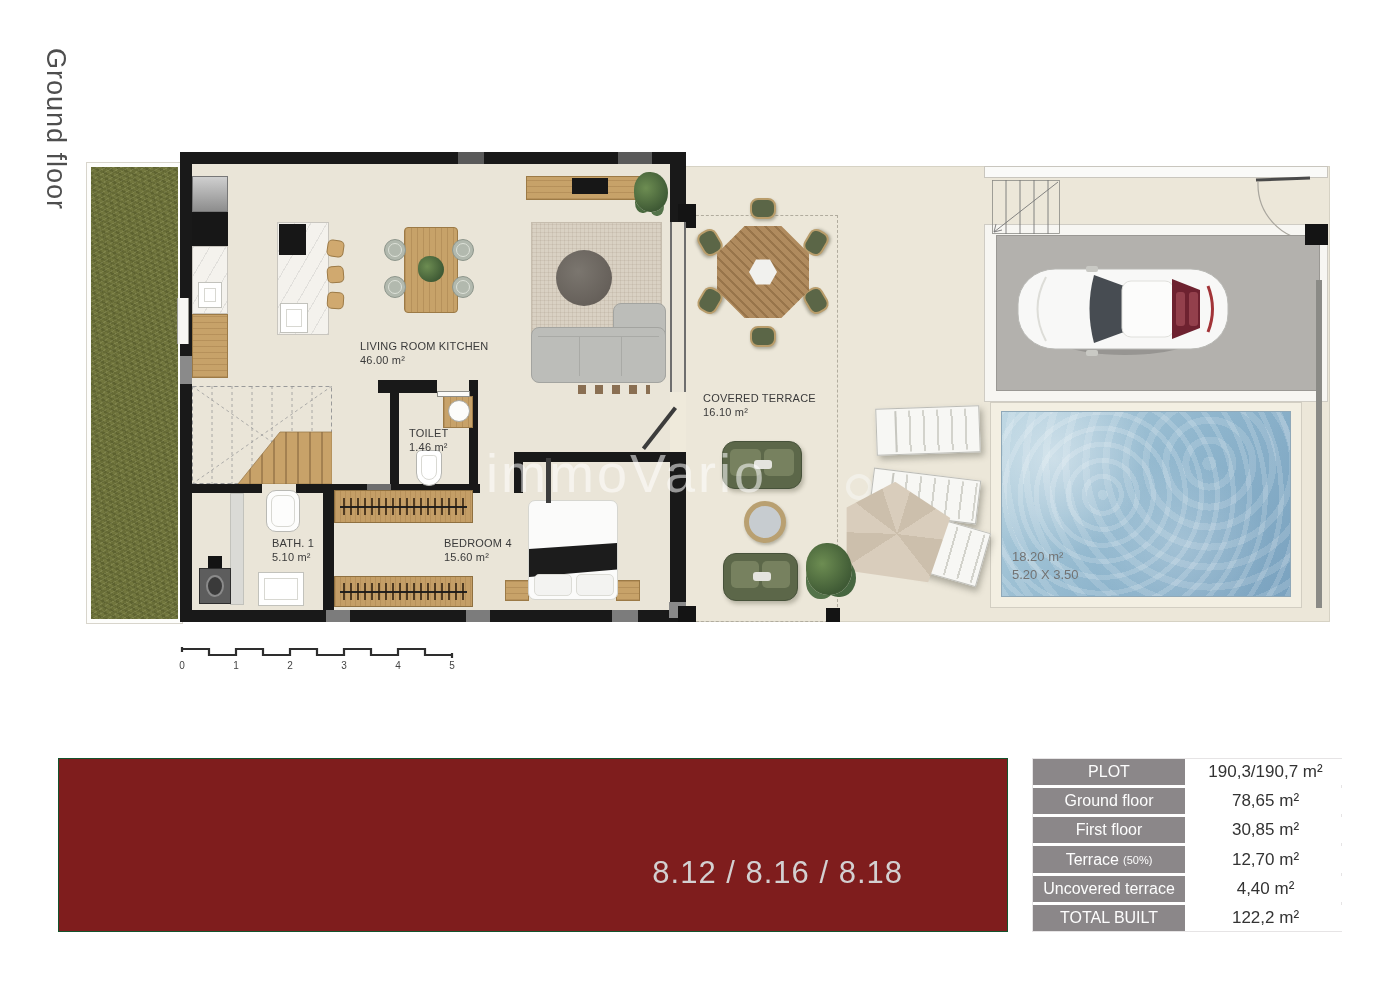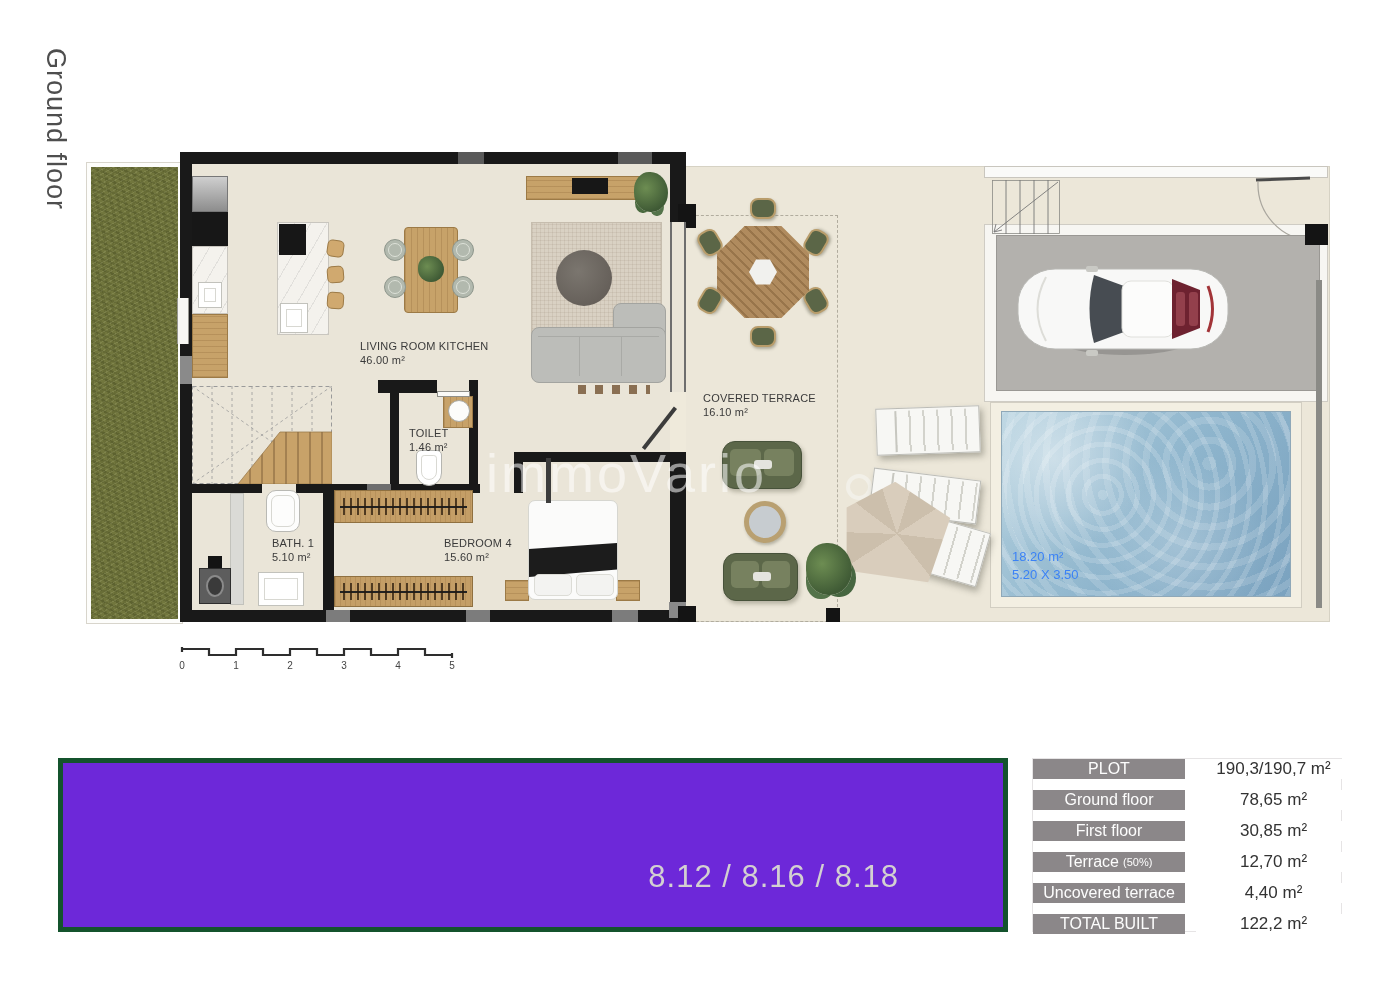--- a/index.html
+++ b/index.html
@@ -93,42 +93,42 @@
   .drive-surround{background:#f7f6f2;border:1px solid #cfccc4;z-index:2}
   .driveway{background:#b3b1ad;border:1px solid #9a9894;z-index:3}
   .white-band{background:#fafaf8;border:1px solid #c9c6be;z-index:3}
   .pool-deck{background:#f3efe2;border:1px solid #d2cec2;z-index:2}
   .pool-water{z-index:3;border:1px solid #8fa8b8;background:
     radial-gradient(circle at 18% 25%, rgba(255,255,255,.45), rgba(255,255,255,0) 35%),
     radial-gradient(circle at 62% 72%, rgba(255,255,255,.22), rgba(255,255,255,0) 40%),
     repeating-radial-gradient(circle at 35% 45%, rgba(255,255,255,.16) 0 5px, rgba(255,255,255,0) 5px 16px),
     repeating-radial-gradient(circle at 72% 28%, rgba(255,255,255,.14) 0 7px, rgba(255,255,255,0) 7px 20px),
     linear-gradient(125deg,#b3d0de,#8db4cc 55%,#7aa2bf)}
-  .pool-label{font-size:13px;color:#3b82f6;line-height:1.35;z-index:12}
+  .pool-label{font-size:13px;color:#737373;line-height:1.35;z-index:12}
   .side-wall{background:#8a8a86;z-index:4}
 
   .lounger{background:#f7f7f4;border:1px solid #bcbcb6;box-shadow:3px 4px 6px rgba(60,60,50,.35);z-index:5}
   .lounger::before{content:"";position:absolute;left:20px;right:2px;top:2px;bottom:2px;background:
     repeating-linear-gradient(90deg, rgba(0,0,0,0) 0 12px, #d3d3cc 12px 14px)}
   .lounger::after{content:"";position:absolute;left:2px;top:2px;bottom:2px;width:16px;background:#ededе7;border-right:2px solid #c7c7c0}
   .parasol{background:
     conic-gradient(from 210deg at 50% 50%, #d9cdbc 0 35deg, #ccbfac 35deg 70deg, #d9cdbc 70deg 105deg, #ccbfac 105deg 140deg, #d9cdbc 140deg 175deg, #ccbfac 175deg 215deg, #d9cdbc 215deg 255deg, #ccbfac 255deg 300deg, #d9cdbc 300deg 360deg);
     clip-path:polygon(8% 18%,55% 0%,100% 42%,72% 100%,0% 78%);z-index:6;box-shadow:3px 4px 6px rgba(60,60,50,.3)}
   .ring{border-radius:50%;border:4px solid #f2f0e8;z-index:4}
 
   .floor-title{writing-mode:vertical-rl;font-size:27px;color:#4e4e4e;letter-spacing:1px;z-index:30}
   .watermark{font-size:54px;color:rgba(255,255,255,.55);letter-spacing:3px;z-index:60;white-space:nowrap}
 
   .scalebar{z-index:20}
   .scalebar .tick{position:absolute;top:14px;width:12px;text-align:center;font-size:10px;color:#444}
 
   
-  .gray-panel{background:#6d28d9;border:5px solid #14532d;z-index:2}
+  .gray-panel{background:#7f1d1d;border:1px solid #14532d;z-index:2}
   .units-label{position:absolute;right:104px;top:96px;font-size:31px;color:#d3d0d1;letter-spacing:1px}
-  .summary{display:grid;grid-template-columns:152px 155px;grid-auto-rows:1fr;gap:11px;background:#ffffff;border:1px solid #e6e4e5;z-index:2}
+  .summary{display:grid;grid-template-columns:152px 155px;grid-auto-rows:1fr;gap:3px;background:#ffffff;border:1px solid #e6e4e5;z-index:2}
   .summary .lbl{background:#8b8789;color:#fdfdfd;display:flex;align-items:center;justify-content:center;font-size:16px;gap:4px}
   .summary .val{background:#ffffff;color:#333;display:flex;align-items:center;justify-content:center;font-size:17px}
   .summary .bold{font-weight:normal}
   .summary .note{font-size:11px}
 </style>
 </head>
 <body>
 
 <div class="abs floor-title" style="left:40px;top:48px">Ground floor</div>
 

